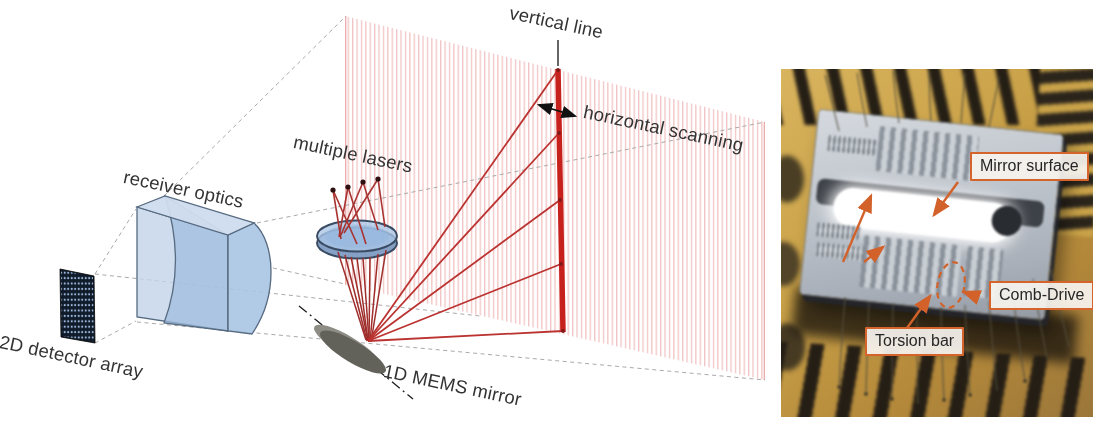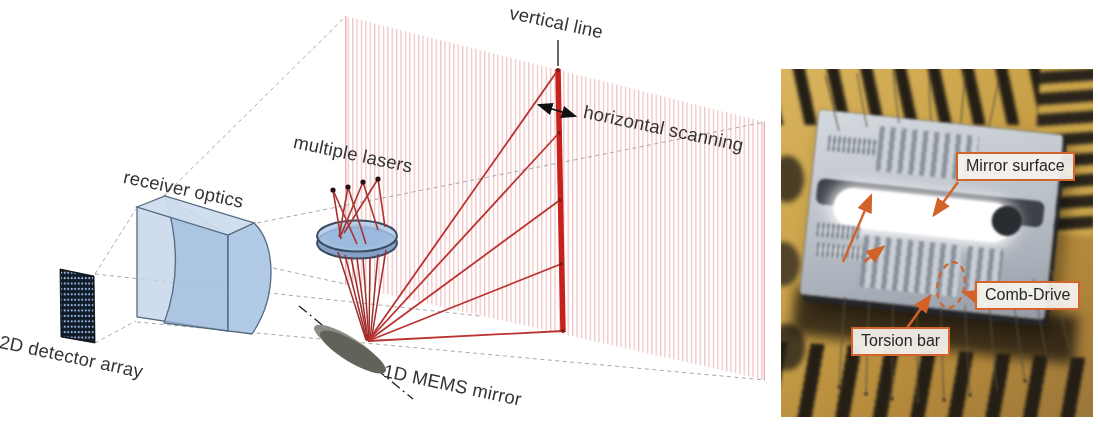--- a/index.html
+++ b/index.html
@@ -35,21 +35,21 @@
         box-shadow:4px 6px 0 rgba(35,38,44,.9),10px 14px 18px rgba(0,0,0,.45);}
   .comb{position:absolute;background:repeating-linear-gradient(90deg,#868d96 0 5px,#ccd1d7 5px 11px);
         border-radius:2px;opacity:.9;}
   .rib{position:absolute;background:repeating-linear-gradient(90deg,#7f868f 0 2.5px,#d4d8dd 2.5px 5px);
         border-radius:1px;}
   .darkband{position:absolute;left:6px;top:68px;width:228px;height:26px;background:#3d4148;border-radius:7px;}
   .mirror-pill{position:absolute;left:24px;top:74px;width:180px;height:40px;border-radius:20px;
         background:#ffffff;box-shadow:0 0 16px 4px rgba(255,255,255,.95);}
   .mirror-blob{position:absolute;left:183px;top:76px;width:30px;height:30px;border-radius:50%;background:#292c31;}
   .plabel{position:absolute;background:rgba(246,243,238,.93);border:2px solid #d4642c;
-          color:#262626;font-size:16px;line-height:1.3;padding:2px 8px;white-space:nowrap;border-radius:1px;}
+          color:#262626;font-size:16px;line-height:1.3;padding:2px 8px;white-space:nowrap;border-radius:1px;margin-left:14px;}
   svg{display:block;}
 </style>
 </head>
 <body>
 
 <div id="stage">
 
   <svg width="781" height="425" viewBox="0 0 781 425" style="position:absolute;left:0;top:0">
     <defs>
       <pattern id="stripes" width="4.4" height="10" patternUnits="userSpaceOnUse">

